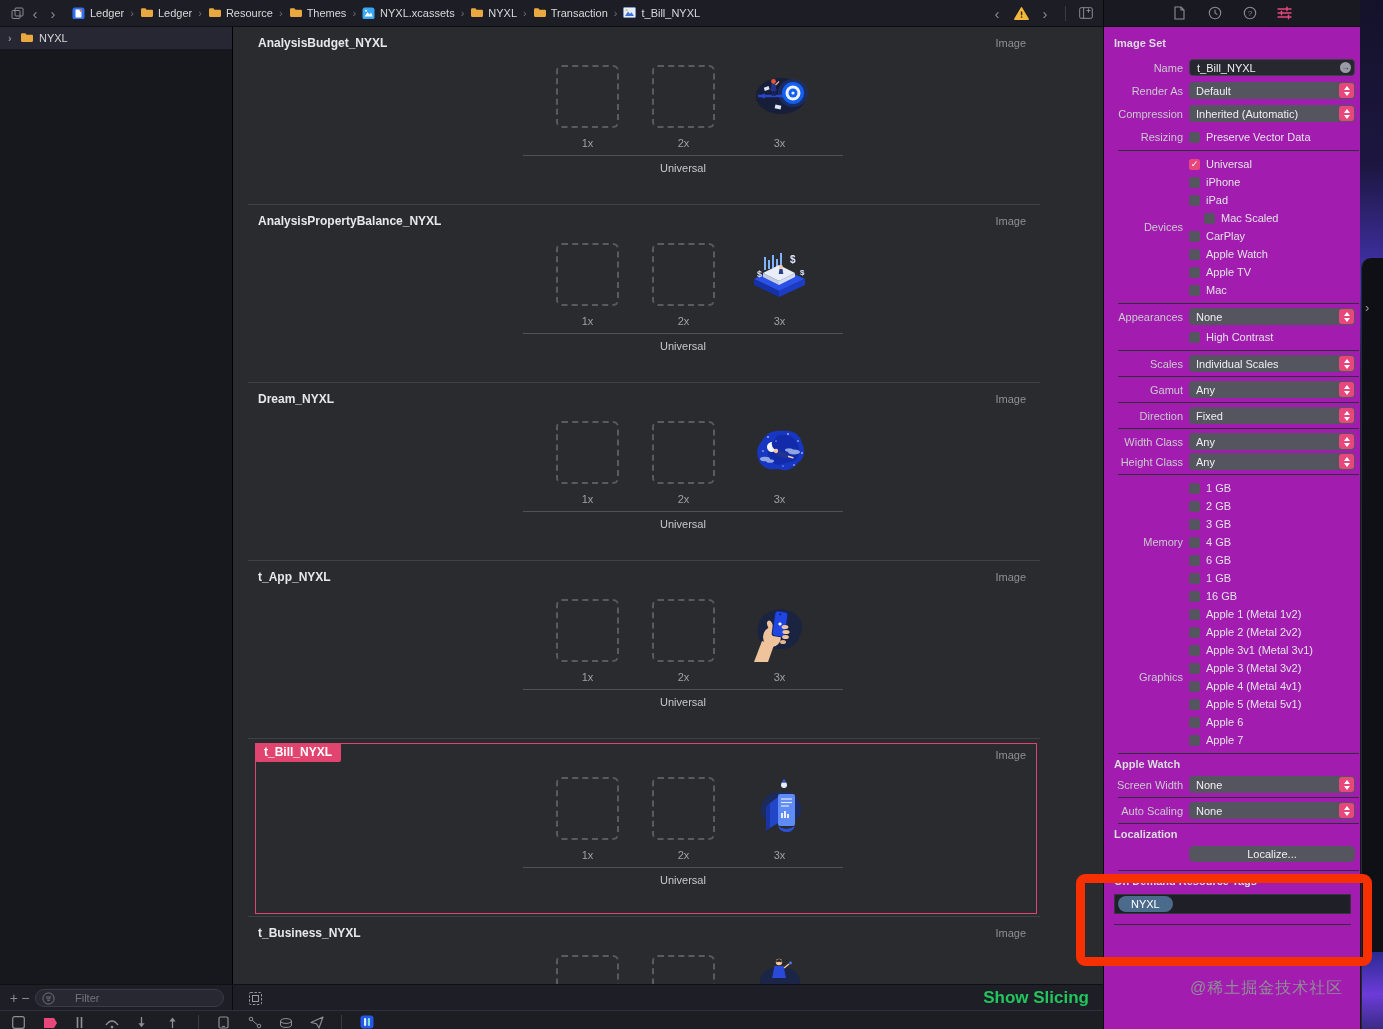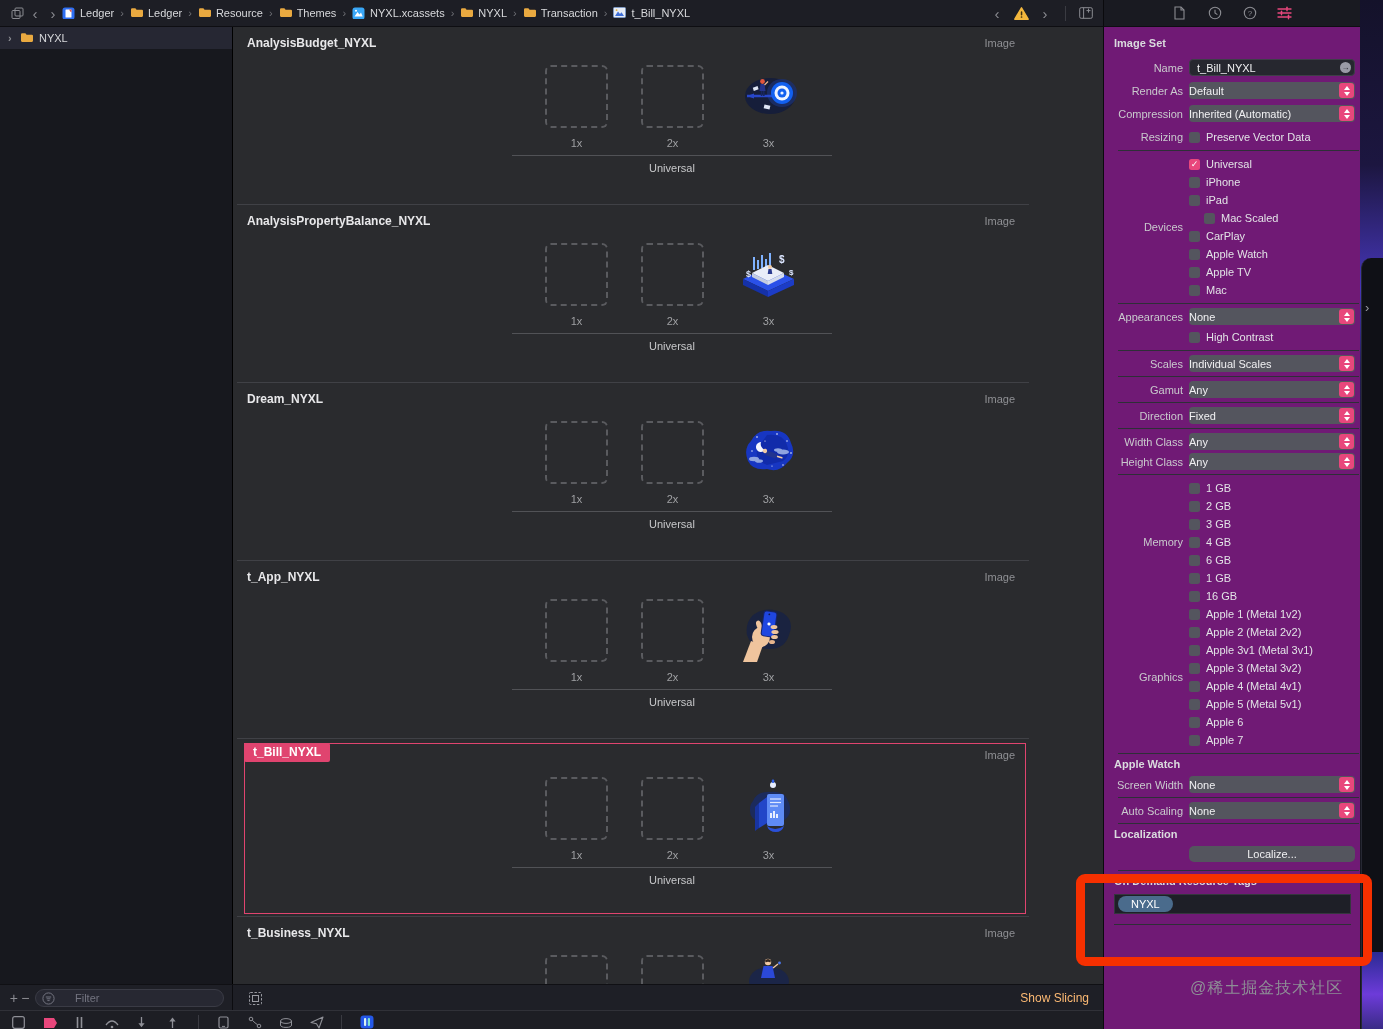--- a/index.html
+++ b/index.html
@@ -5,21 +5,21 @@
   * { margin:0; padding:0; box-sizing:border-box; }
   html,body { width:1383px; height:1029px; overflow:hidden; background:#000; }
   body { font-family:"Liberation Sans","DejaVu Sans",sans-serif; }
   #app { position:relative; width:1383px; height:1029px; background:#2a2b2e; overflow:hidden; }
 
   
   .topbar { position:absolute; left:0; top:0; width:1103px; height:27px; background:#1d1e25;
             border-bottom:1px solid #0e0e12; display:flex; align-items:center; padding:0 8px; }
   .tb-ico { width:18px; height:16px; display:flex; align-items:center; justify-content:center; color:#8b8c92; flex:none; }
   .tb-chev { color:#8b8c92; font-size:15px; width:18px; text-align:center; flex:none; }
-  .crumbs { display:flex; align-items:center; flex:1; min-width:0; overflow:hidden; }
+  .crumbs { display:flex; align-items:center; margin-left:10px; flex:1; min-width:0; overflow:hidden; }
   .crumb { display:flex; align-items:center; flex:none; }
   .crumb .ct { color:#d8d9dc; font-size:11px; margin-left:4px; white-space:nowrap; }
   .crumb .csep { color:#6f7076; font-size:11px; margin:0 6px; }
   .crumb:last-child .csep { display:none; }
   .ci { width:14px; height:12px; position:relative; flex:none; }
   .ci svg { display:none; position:absolute; left:0; top:0; }
   .ci[data-icon="app-icon"] svg[data-name="app-icon"] { display:block; }
   .ci[data-icon="folder-icon"] svg[data-name="folder-icon"] { display:block; }
   .ci[data-icon="xcassets-icon"] svg[data-name="xcassets-icon"] { display:block; }
   .ci[data-icon="image-icon"] svg[data-name="image-icon"] { display:block; }
@@ -32,21 +32,21 @@
                  display:flex; align-items:center; justify-content:center; gap:17px; }
 
   
   .sidebar { position:absolute; left:0; top:27px; width:233px; height:957px; background:#17181e; border-right:1px solid #000; }
   .side-row { height:22px; background:#262733; display:flex; align-items:center; padding-left:8px; color:#d6d7da; font-size:11px; }
   .disclosure { color:#8b8c92; font-size:11px; font-weight:bold; width:12px; }
   .side-row .ci { margin-right:5px; }
   .side-row .ci svg[data-name="folder-icon"] { display:block; }
 
   
-  .main { position:absolute; left:237px; top:27px; width:792px; height:957px; background:#2a2b2e; overflow:hidden; }
+  .main { position:absolute; left:248px; top:27px; width:792px; height:957px; background:#2a2b2e; overflow:hidden; }
   .set { position:relative; height:178px; border-bottom:1px solid #404146; }
   .set-title { position:absolute; left:10px; top:9px; color:#e8e8ea; font-size:12px; font-weight:bold; }
   .set.selected::before { content:""; position:absolute; left:7px; right:3px; top:4px; bottom:2px;
                           border:1px solid #e0446f; pointer-events:none; }
   .set.selected .set-title { left:7px; top:4px; background:#e0446f; color:#fff; padding:2px 9px 3px 9px; border-radius:2px; }
   .set-kind { position:absolute; top:10px; right:14px; color:#8f9094; font-size:11px;margin-left:40px; }
   .slots { position:absolute; top:38px; left:308px; display:flex; gap:33px; }
   .slot { width:63px; height:63px; }
   .slot.empty { border:2px dashed #5a5b5f; border-radius:6px; }
   .slot.filled svg { width:63px; height:63px; display:block; }
@@ -58,40 +58,40 @@
   
   .bottombar { position:absolute; left:0; top:984px; width:1103px; height:26px; background:#1e1f26; border-top:1px solid #101014; }
   .bb-left { position:absolute; left:0; top:0; width:233px; height:26px; border-right:1px solid #0c0c10;
              display:flex; align-items:center; padding:0 8px; }
   .bb-btn { color:#8b8c92; font-size:14px; width:22px; text-align:center; }
   .filterfield { flex:1; height:18px; margin-left:4px; background:#272832; border:1px solid #3a3b45; border-radius:9px;
                  display:flex; align-items:center; padding:0 6px; }
   .filterfield input { flex:1; background:transparent; border:none; outline:none; color:#c9cace; font-size:11px; margin-left:20px; }
   .filterfield input::placeholder { color:#737480; }
   .bb-right { position:absolute; left:234px; top:0; right:0; height:26px; display:flex; align-items:center; padding:0 14px; }
-  .slicing-label { margin-left:auto; color:#fdba74; font-size:12px; }
+  .slicing-label { margin-left:auto; color:#22c55e; font-size:17px;font-weight:bold; }
 
   
   .debugbar { position:absolute; left:0; top:1010px; width:1103px; height:19px; background:#1d1e24;
               border-top:1px solid #303138; display:flex; align-items:flex-start; padding:4px 0 0 12px; gap:18px; }
   .dbi { width:13px; height:14px; flex:none; }
   .db-div { width:1px; height:14px; background:#3a3b42; flex:none; }
   .scheme-label { color:#e4e4e6; font-size:12px; font-weight:bold; margin-left:-8px;margin-top:34px; }
 
   
-  .inspector { position:absolute; left:1103px; top:27px; width:257px; height:1002px; background:#701a75;
+  .inspector { position:absolute; left:1103px; top:27px; width:257px; height:1002px; background:#a21caf;
                border-left:1px solid #0a0a0d; }
   .insp-content { position:absolute; left:2px; top:8px; width:253px; }
   .ititle { height:14px; margin:2px 0 8px 8px; color:#dadbde; font-size:11px; font-weight:bold; }
   .irow { display:flex; align-items:center; height:17px; margin-bottom:6px; }
   .irow.tight { margin-bottom:3px; }
   .ilabel { width:77px; text-align:right; margin-right:6px; color:#c9cacd; font-size:11px; flex:none; white-space:nowrap; }
   .ictrl { width:166px; flex:none; position:relative; }
   .dropdown { height:17px; background:#54555e; border-radius:4px; display:flex; align-items:center;
-              color:#f0f0f2; font-size:11px; position:relative; }
+              color:#f0f0f2; font-size:11px; padding-left:7px; position:relative; }
   .stepper { position:absolute; right:1px; top:1px; bottom:1px; width:15px; background:#e8477c; border-radius:3px;
              display:flex; flex-direction:column; align-items:center; justify-content:center; gap:2px; }
   .stepper i { display:block; width:0; height:0; border-left:3.5px solid transparent; border-right:3.5px solid transparent; }
   .stepper i.up { border-bottom:4px solid #fff; }
   .stepper i.dn { border-top:4px solid #fff; }
   .textfield { height:17px; background:#26272f; border:1px solid #3e3f48; border-radius:4px; color:#f0f0f2;
                font-size:11px; display:flex; align-items:center; padding:0 3px 0 7px; }
   .textfield .val { flex:1; }
   .arrowcircle { width:11px; height:11px; border-radius:50%; background:#9a9ba6; color:#26272f; font-size:8px;
                  line-height:11px; text-align:center; flex:none; }

